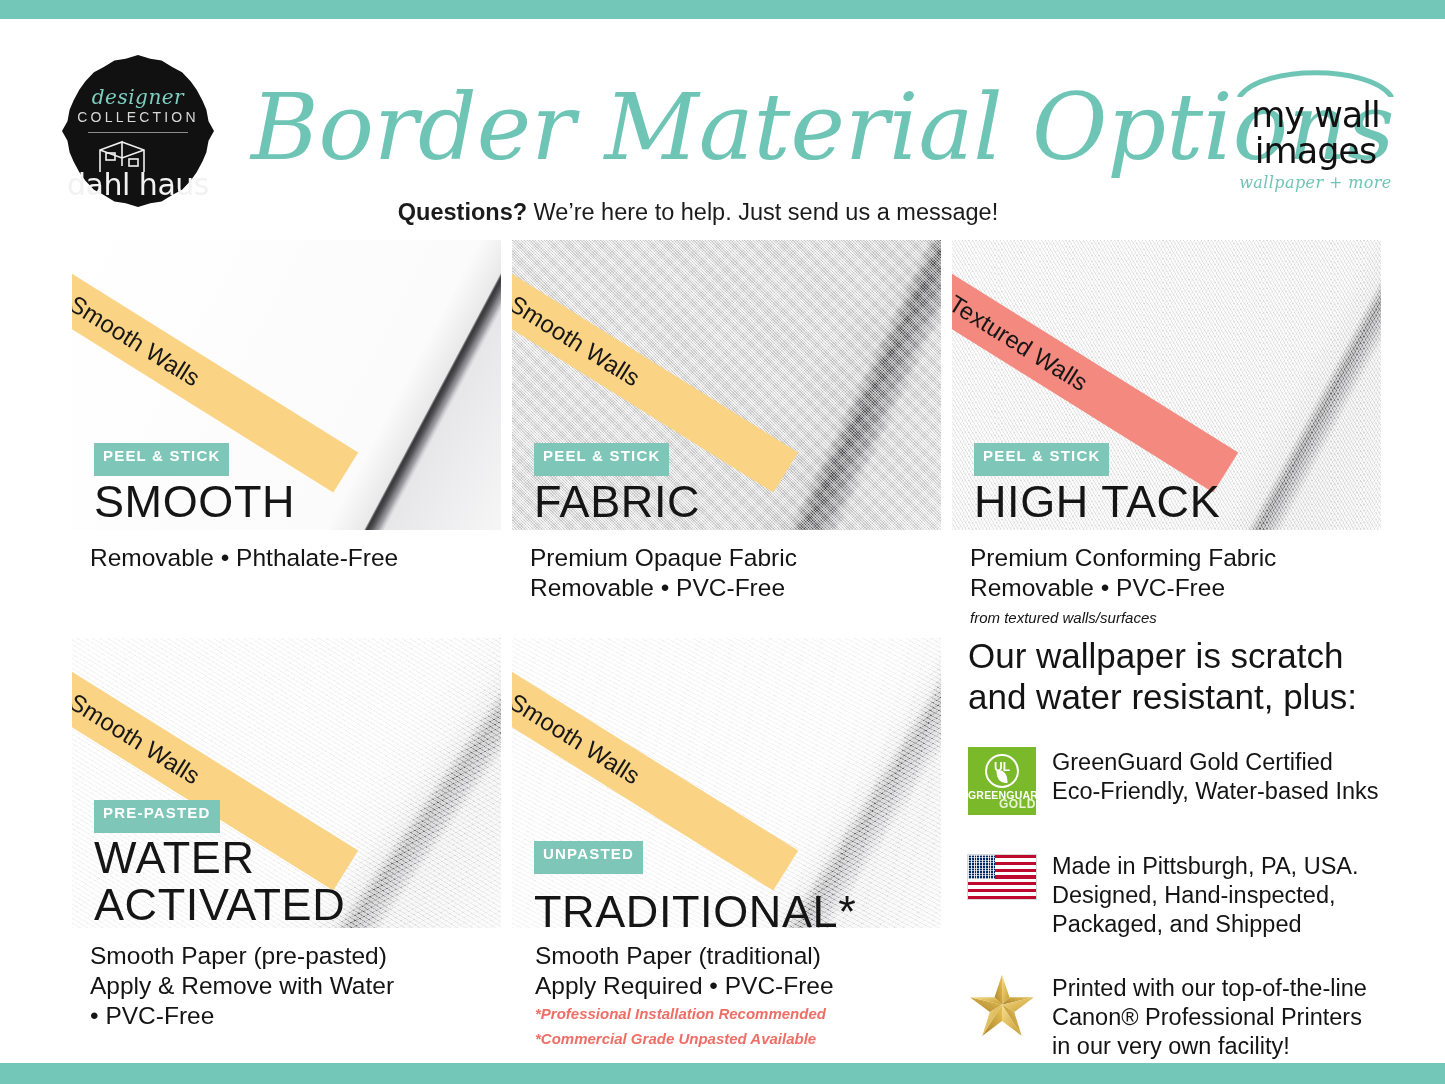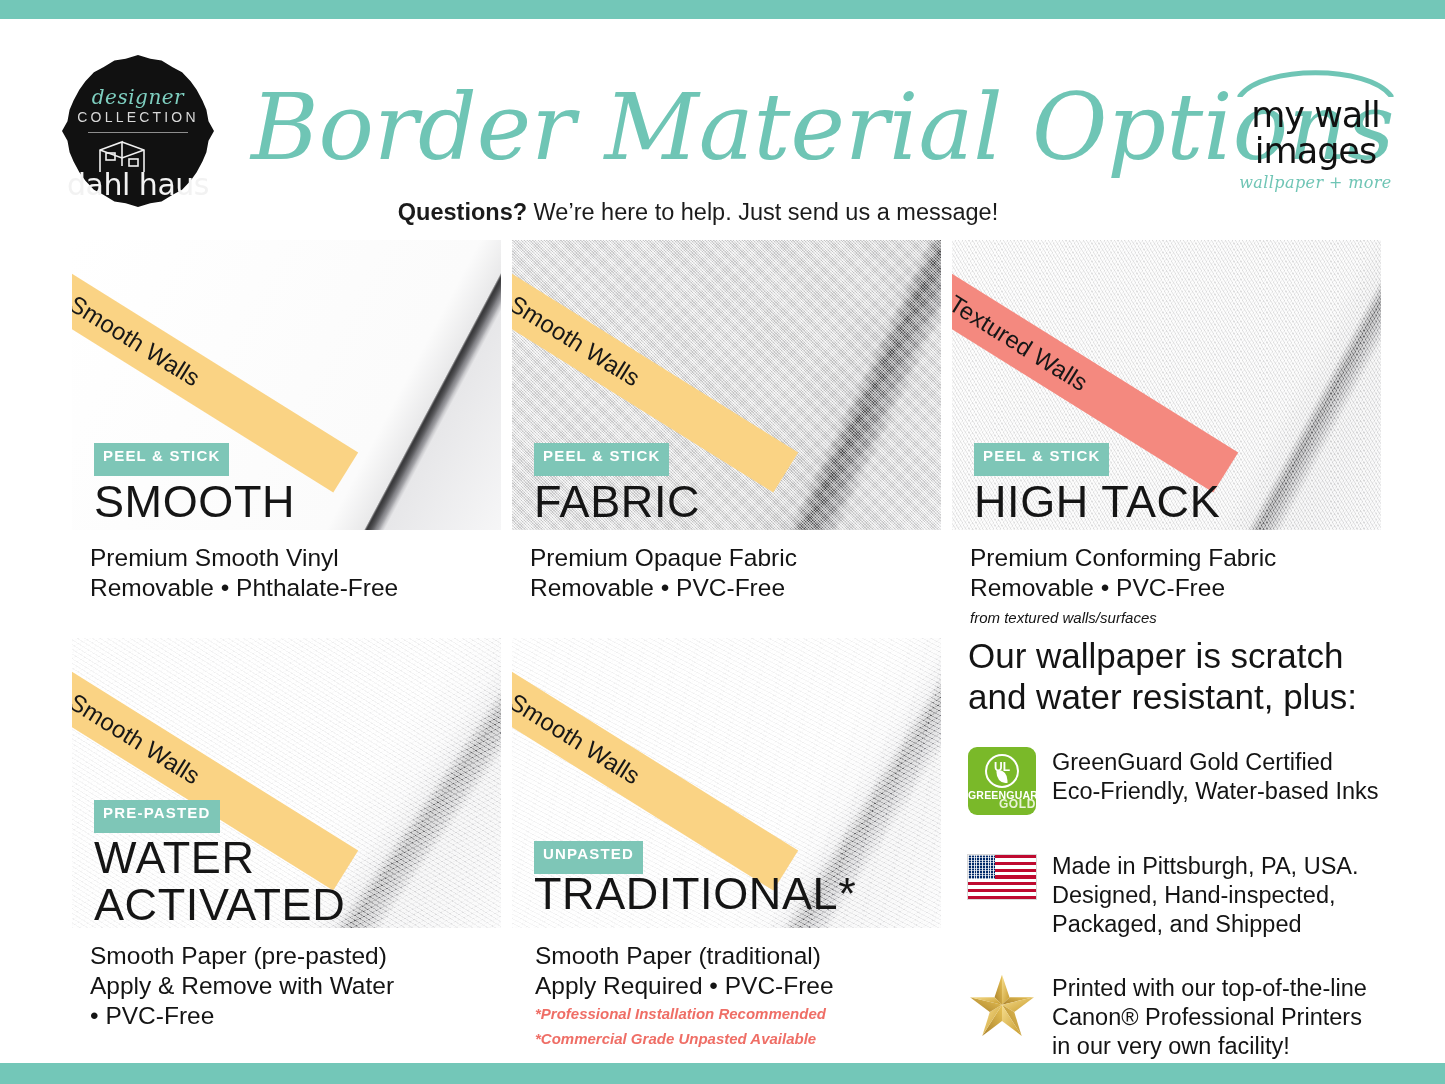--- a/index.html
+++ b/index.html
@@ -168,21 +168,21 @@
 
   
   .rightcol { position: absolute; left: 968px; top: 635px; width: 430px; }
   .rc-head {
     font-size: 35px; color: #141414; line-height: 41px; font-weight: 300; white-space: pre-line;
   }
   .feature { display: flex; align-items: flex-start; gap: 16px; }
   .feature-txt { font-size: 23.5px; color: #141414; line-height: 29px; white-space: pre-line; padding-top: 1px; }
 
   
-  .gg { width: 68px; height: 68px; border-radius: 9px; background: #7ab929; position: relative; flex: 0 0 68px; }
+  .gg { width: 68px; height: 68px; border-radius: 0; background: #7ab929; position: relative; flex: 0 0 68px; }
   .gg-ul {
     position: absolute; left: 50%; top: 7px; transform: translateX(-50%);
     width: 34px; height: 34px; border-radius: 50%;
     border: 2.5px solid #ffffff;
   }
   .gg-ul-t { position: absolute; left: 0; top: 4px; width: 100%; text-align: center; font-size: 12px; color:#fff; font-weight: bold;}
   .gg-leaf {
     position: absolute; left: 50%; bottom: 3px; transform: translateX(-50%);
     width: 11px; height: 13px; background: #fff;
     border-radius: 0 80% 0 80%;
@@ -257,21 +257,20 @@
 
     <div class="card" style="left:72px; top:11px;">
       <div class="card-img surf-smooth"></div>
       <div class="ribbon ribbon-y" style="left:-70px; top:-10px; transform: rotate(32deg);">
         <span>for Smooth Walls</span>
       </div>
       <div class="tagbox" style="top:203px;">PEEL &amp; STICK</div>
       <div class="cardname" style="top:238px;">SMOOTH</div>
     </div>
     <div class="desc" style="left:90px; top:314px; width:420px;">
-      <div>Premium Smooth Vinyl</div>
       <div>Removable • Phthalate-Free</div>
     </div>
 
     <div class="card" style="left:512px; top:11px;">
       <div class="card-img surf-fabric"></div>
       <div class="ribbon ribbon-y" style="left:-70px; top:-10px; transform: rotate(32deg);">
         <span>for Smooth Walls</span>
       </div>
       <div class="tagbox" style="top:203px;">PEEL &amp; STICK</div>
       <div class="cardname" style="top:238px;">FABRIC</div>
@@ -309,21 +308,21 @@
       <div>Apply &amp; Remove with Water</div>
       <div>• PVC-Free</div>
     </div>
 
     <div class="card" style="left:512px; top:409px;">
       <div class="card-img surf-paper2"></div>
       <div class="ribbon ribbon-y" style="left:-70px; top:-10px; transform: rotate(32deg);">
         <span>for Smooth Walls</span>
       </div>
       <div class="tagbox" style="top:203px;">UNPASTED</div>
-      <div class="cardname" style="top:232px;">TRADITIONAL*</div>
+      <div class="cardname" style="top:250px;">TRADITIONAL*</div>
     </div>
     <div class="desc" style="left:535px; top:712px; width:430px;">
       <div>Smooth Paper (traditional)</div>
       <div>Apply Required • PVC-Free</div>
       <span class="note-r">*Professional Installation Recommended</span>
       <span class="note-r">*Commercial Grade Unpasted Available</span>
     </div>
   </div>
 
   <div class="rightcol">

